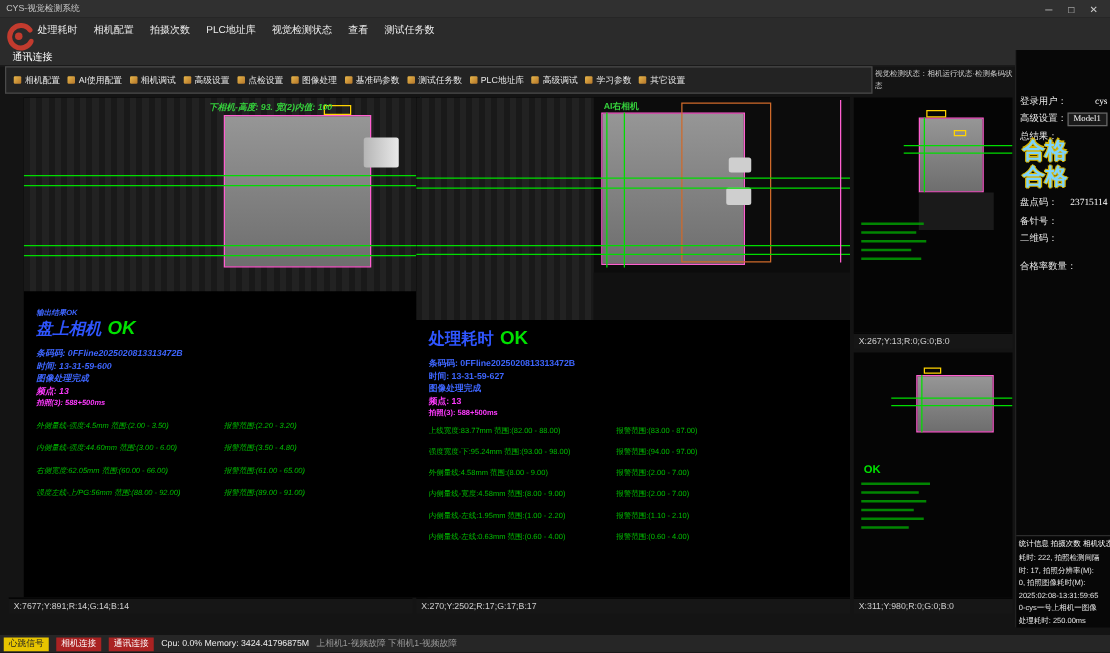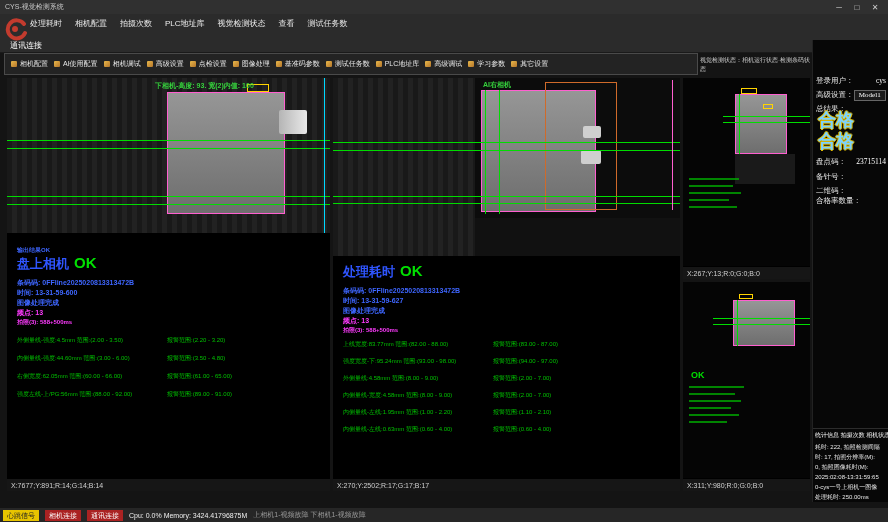--- a/index.html
+++ b/index.html
@@ -197,21 +197,21 @@
     <i></i>
       <i></i>
   </div>
   <div class="thumbbtn" style="left:848px;">
     <span class="inner"></span>
   </div>
   <div class="thumbbtn" style="left:868px;">
     <span class="inner"></span>
   </div>
 
-  <div class="view" style="left:7px;top:78px;width:323px;height:400px;">
+  <div class="view" style="left:19px;top:78px;width:323px;height:400px;font-style:italic;">
     <div class="imgzone stripes" style="height:155px;">
       <div class="part" style="left:160px;top:14px;width:118px;height:122px;"></div>
       <div class="connector" style="left:272px;top:32px;width:28px;height:24px;"></div>
       <div class="ytag" style="left:240px;top:6px;width:22px;height:8px;"></div>
       <div class="gline" style="left:0;top:62px;width:323px;"></div>
       <div class="gline" style="left:0;top:70px;width:323px;"></div>
       <div class="gline" style="left:0;top:118px;width:323px;"></div>
       <div class="gline" style="left:0;top:126px;width:323px;"></div>
       <div class="cyanline" style="left:317px;top:0;height:155px;"></div>
       <span class="imgtitle" style="left:148px;top:3px;">下相机-高度: 93. 宽(2)内值: 100</span>
@@ -350,21 +350,21 @@
   <div class="sb-row" style="top:157px;justify-content:space-between;">
     <span class="sb-label">盘点码：</span>
     <span class="sb-value">23715114</span>
   </div>
   <div class="sb-row" style="top:172px;">
     <span class="sb-label">备针号：</span>
   </div>
   <div class="sb-row" style="top:186px;">
     <span class="sb-label">二维码：</span>
   </div>
-  <div class="sb-row" style="top:196px;">
+  <div class="sb-row" style="top:208px;">
     <span class="sb-label">合格率数量：</span>
   </div>
 
   <div class="stats">
     <div class="hdr">统计信息 拍摄次数 相机状态</div>
     <div class="ln">耗时: 222, 拍照检测间隔</div>
     <div class="ln">时: 17, 拍照分辨率(M):</div>
     <div class="ln">0, 拍照图像耗时(M):</div>
     <div class="ln">2025:02:08-13:31:59:65</div>
     <div class="ln">0-cys一号上相机一图像</div>

